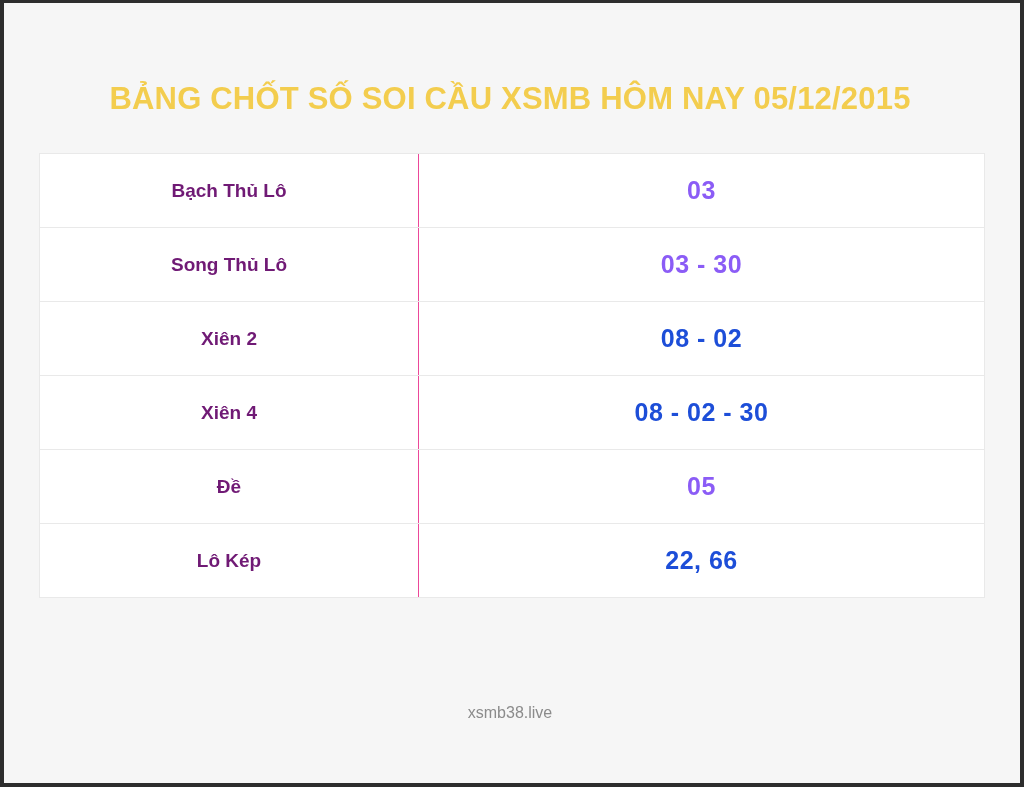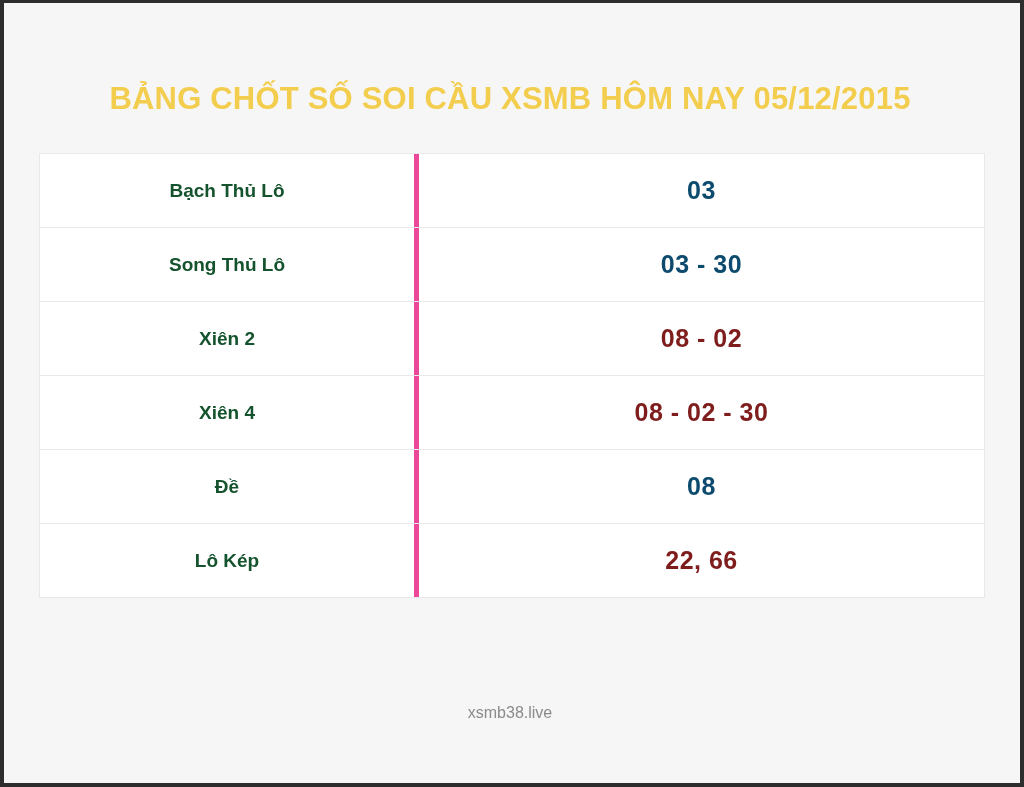--- a/index.html
+++ b/index.html
@@ -58,40 +58,40 @@
     background: #ffffff;
   }
 
   .cell-label {
     width: 379px;
     flex: 0 0 379px;
     display: flex;
     align-items: center;
     justify-content: center;
     box-sizing: border-box;
-    border-right: 5px solid #ec4899;
+    border-right: 1px solid #ec4899;
     font-size: 19px;
     font-weight: bold;
-    color: #14532d;
+    color: #701a75;
   }
 
   .cell-value {
     flex: 1 1 auto;
     display: flex;
     align-items: center;
     justify-content: center;
     box-sizing: border-box;
     font-size: 25px;
     font-weight: bold;
-    color: #7f1d1d;
+    color: #1d4ed8;
     letter-spacing: 0.5px;
   }
 
   .cell-value.red {
-    color: #0c4a6e;
+    color: #8b5cf6;
   }
 
   .footer {
     position: absolute;
     left: 0;
     top: 701px;
     width: 1012px;
     text-align: center;
     font-size: 16px;
     color: #8b8b8b;
@@ -121,21 +121,21 @@
       <div class="cell-value">08 - 02</div>
     </div>
 
     <div class="row">
       <div class="cell-label">Xiên 4</div>
       <div class="cell-value">08 - 02 - 30</div>
     </div>
 
     <div class="row">
       <div class="cell-label">Đề</div>
-      <div class="cell-value red">08</div>
+      <div class="cell-value red">05</div>
     </div>
 
     <div class="row">
       <div class="cell-label">Lô Kép</div>
       <div class="cell-value">22, 66</div>
     </div>
 
 
   </div>
 

